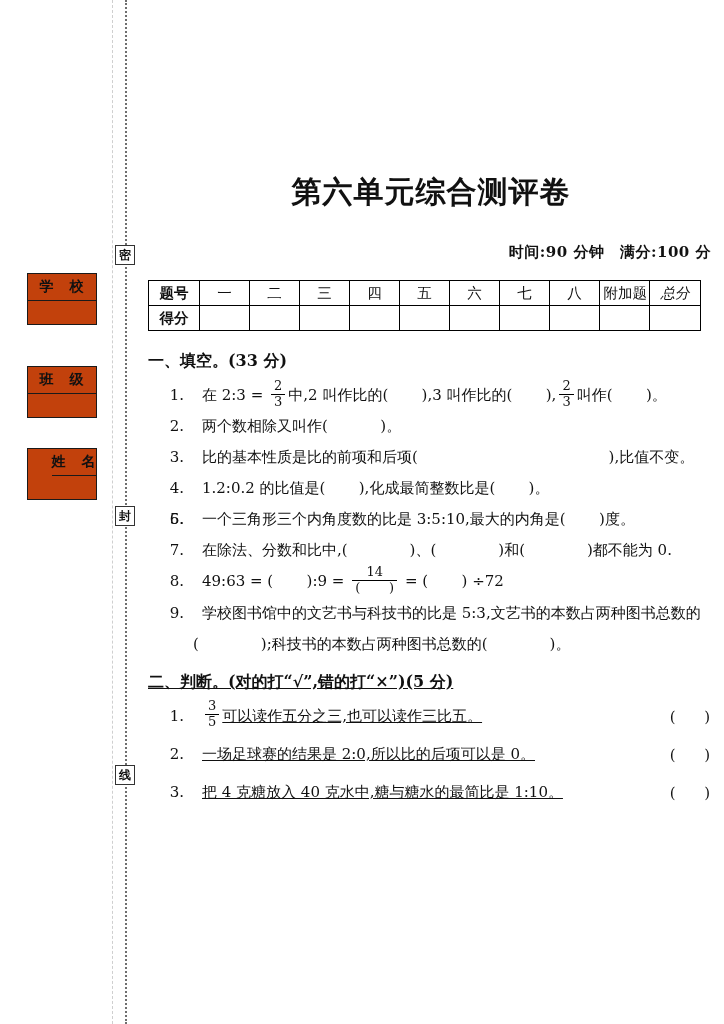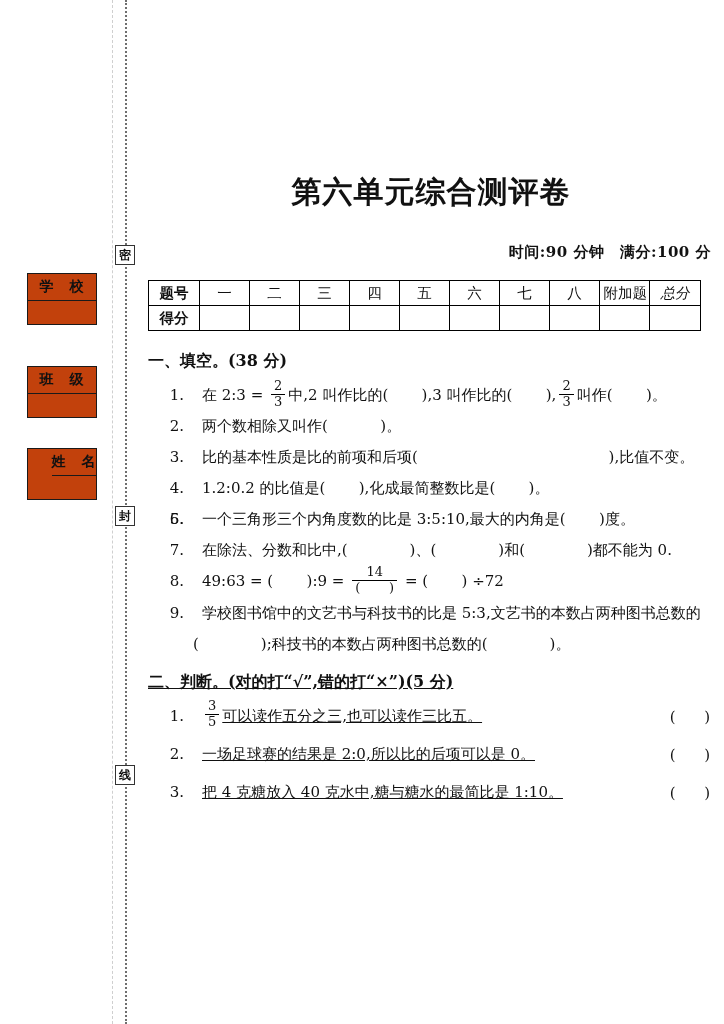--- a/index.html
+++ b/index.html
@@ -107,21 +107,21 @@
           <td></td>
           <td></td>
           <td></td>
           <td></td>
         </tr>
       </tbody>
   </table>
 
   <div class="content" id="content">
       <div class="sec">
-        <div class="sec-heading">一、填空。(38 分)</div>
+        <div class="sec-heading">一、填空。(33 分)</div>
         <div class="q-list">
           <div class="q"><span class="no">1.</span><span class="q-text">在 2:3 = <span class="frac"><span class="num">2</span><span class="den">3</span></span>中,2 叫作比的(       ),3 叫作比的(       ),<span class="frac"><span class="num">2</span><span class="den">3</span></span>叫作(       )。</span></div>
           <div class="q"><span class="no">2.</span><span class="q-text">两个数相除又叫作(           )。</span></div>
           <div class="q"><span class="no">3.</span><span class="q-text">比的基本性质是比的前项和后项(                                        ),比值不变。</span></div>
           <div class="q"><span class="no">4.</span><span class="q-text">1.2:0.2 的比值是(       ),化成最简整数比是(       )。</span></div>
           <div class="q"><span class="no">5.</span></div>
           <div class="q"><span class="no">6.</span><span class="q-text">一个三角形三个内角度数的比是 3:5:10,最大的内角是(       )度。</span></div>
           <div class="q"><span class="no">7.</span><span class="q-text">在除法、分数和比中,(             )、(             )和(             )都不能为 0.</span></div>
           <div class="q"><span class="no">8.</span><span class="q-text">49:63 = (       ):9 = <span class="frac"><span class="num">14</span><span class="den">(       )</span></span> = (       ) ÷72</span></div>
           <div class="q"><span class="no">9.</span><span class="q-text">学校图书馆中的文艺书与科技书的比是 5:3,文艺书的本数占两种图书总数的

